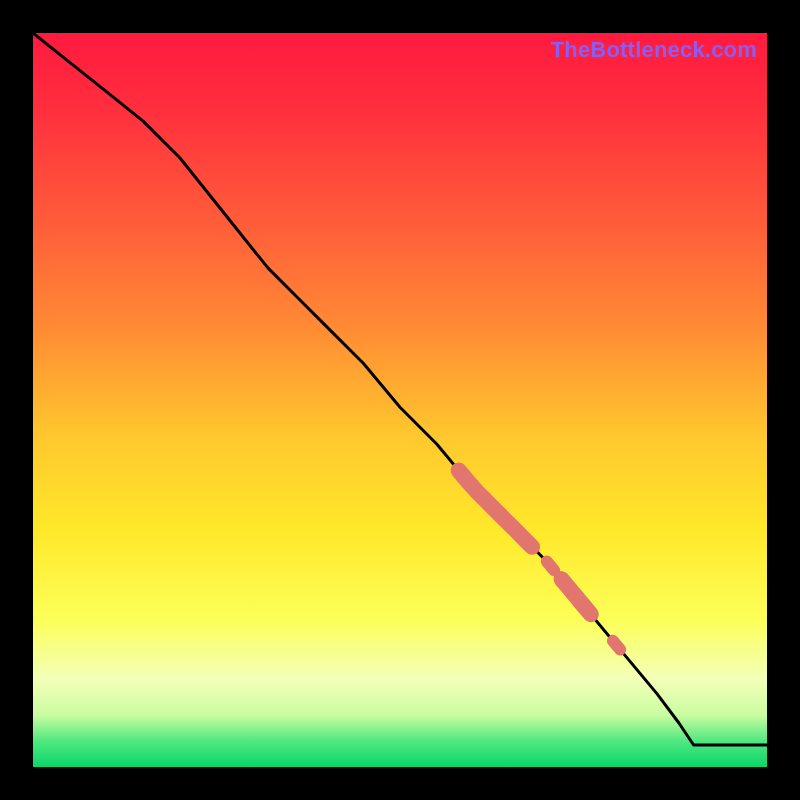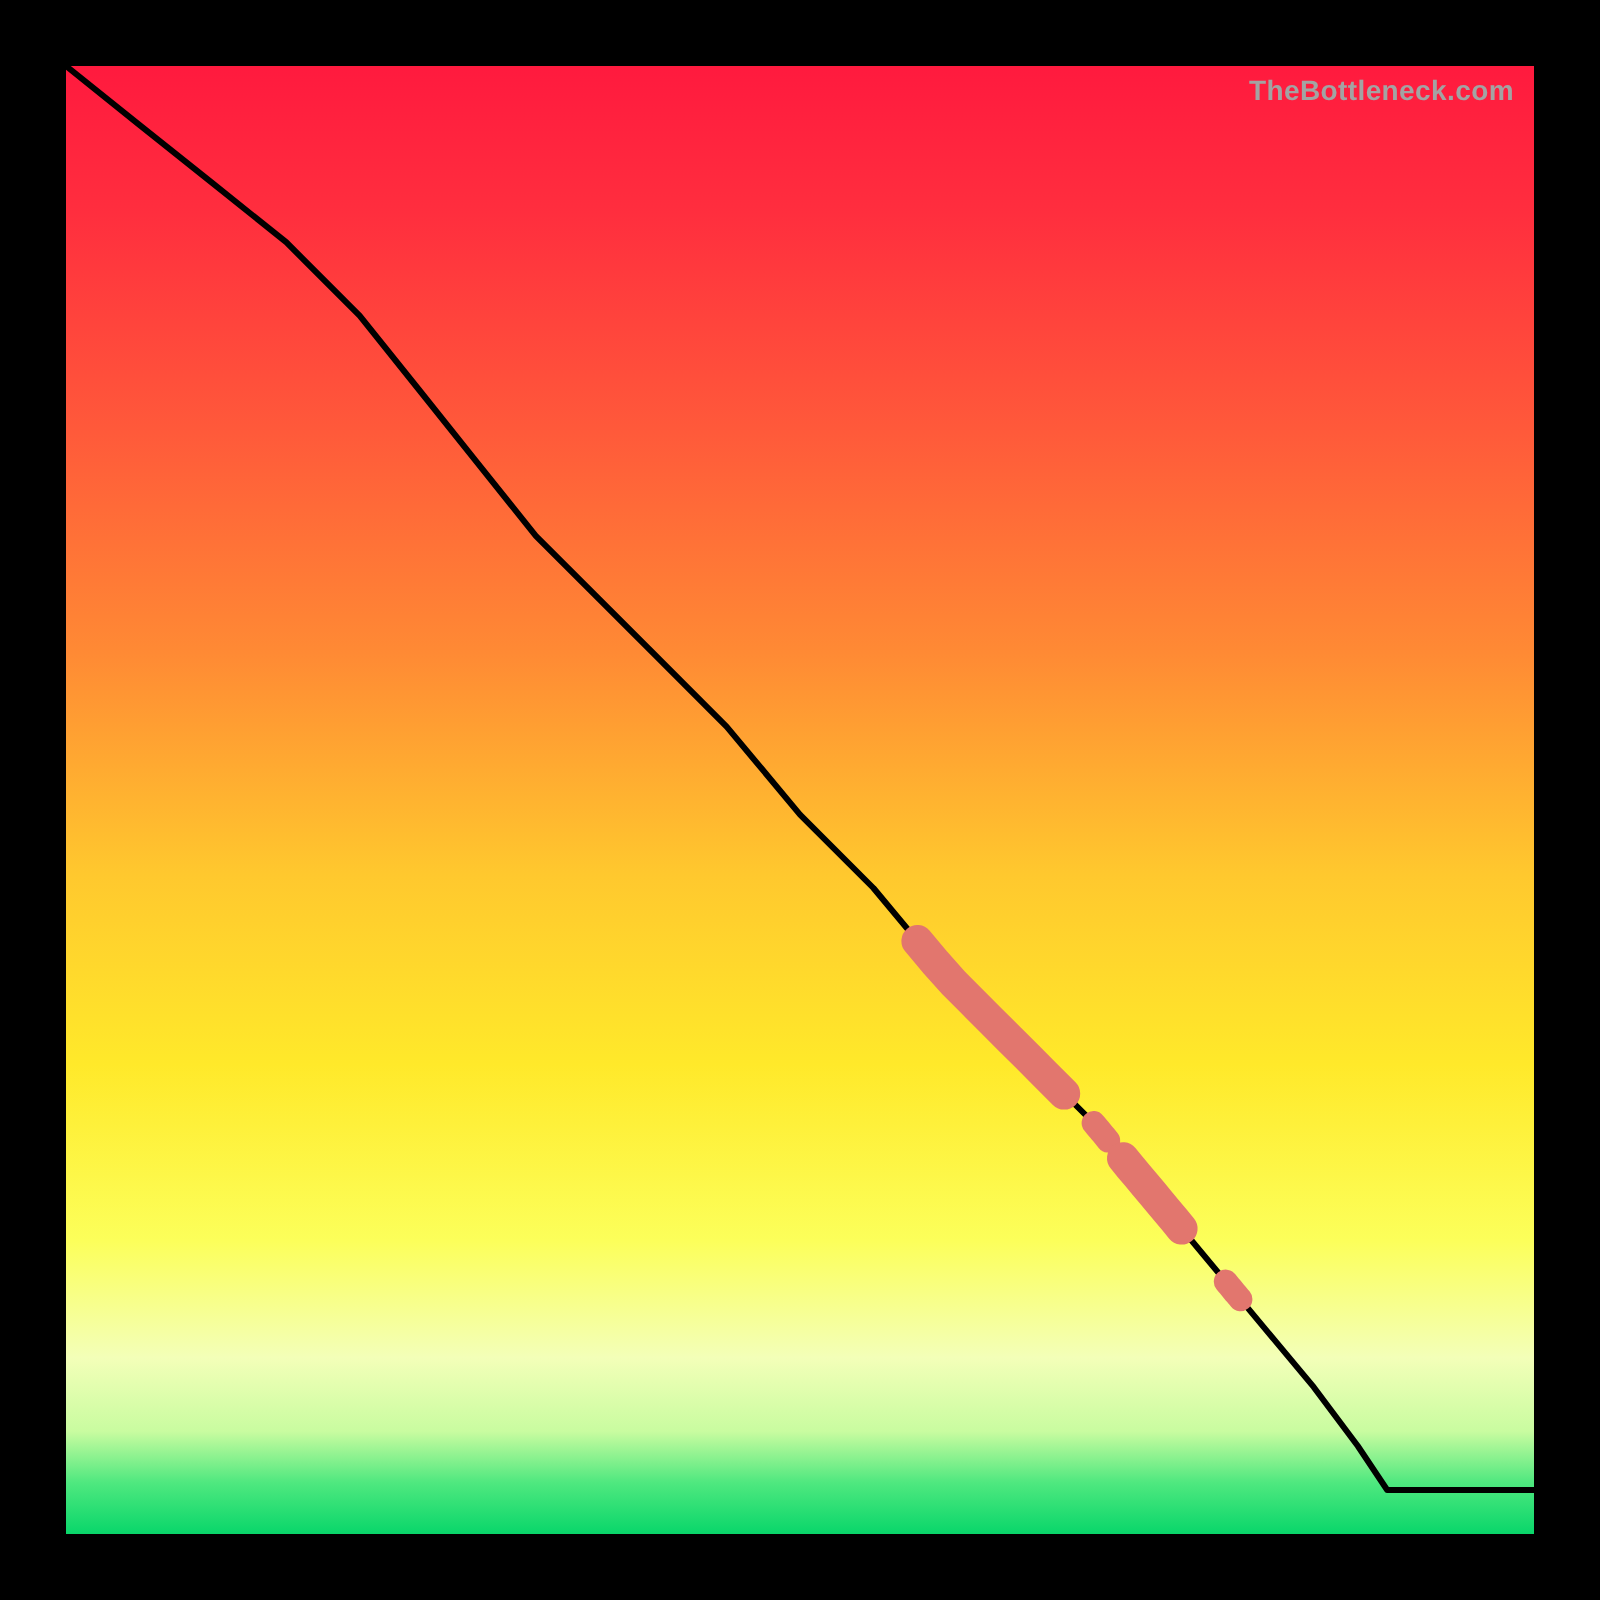--- a/index.html
+++ b/index.html
@@ -25,22 +25,22 @@
     overflow: hidden;
   }
   .gradient {
     position: absolute;
     inset: 0;
   }
   .watermark {
     position: absolute;
     top: 4px;
     right: 10px;
-    color: #a3a3a3;
-    font-size: 14px;
+    color: #8b5cf6;
+    font-size: 22px;
     font-weight: 600;
     letter-spacing: 0.2px;
     user-select: none;
   }
   svg.curve {
     position: absolute;
     inset: 0;
     width: 734px;
     height: 734px;
     overflow: visible;

